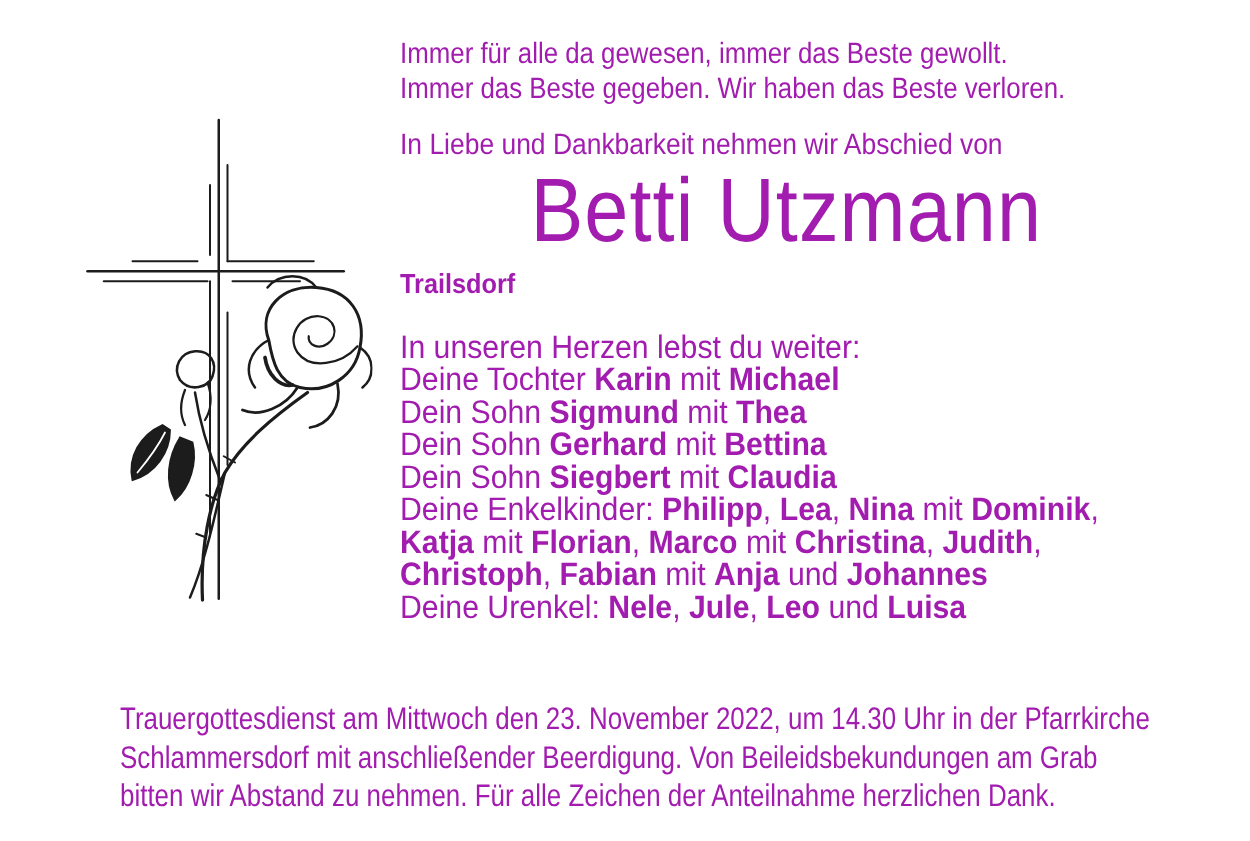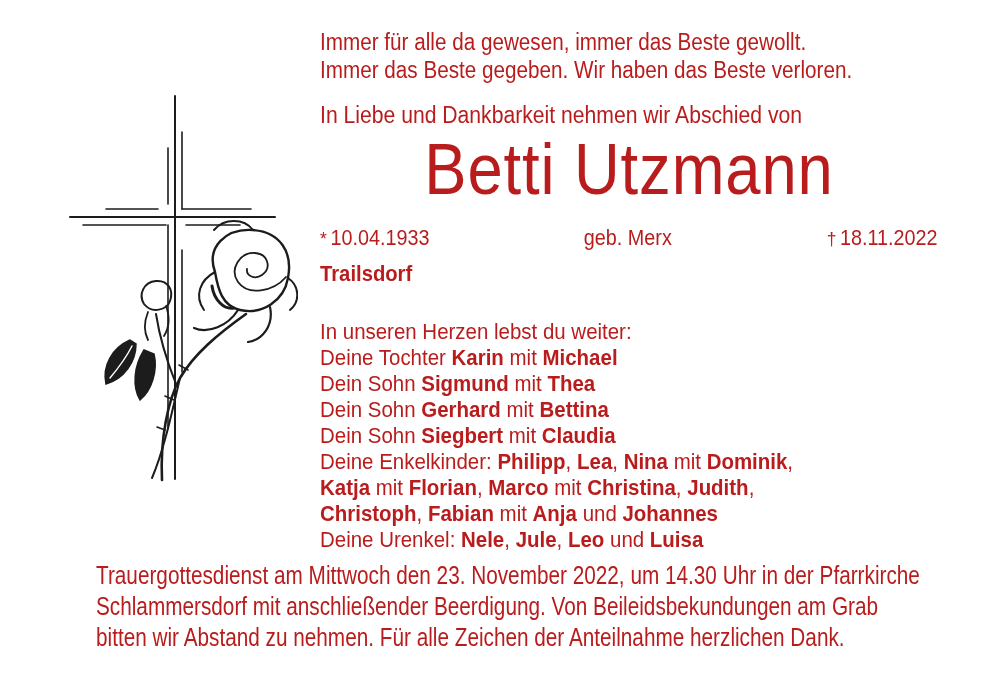--- a/index.html
+++ b/index.html
@@ -1,21 +1,21 @@
 <!DOCTYPE html>
 <html><head>
 <meta charset="utf-8">
 <style>
   html, body { margin: 0; padding: 0; background: #ffffff; }
   .sheet {
     position: relative;
     width: 1000px;
     height: 673px;
     background: #ffffff;
-    color: #b91c1c;
+    color: #a21caf;
     font-family: "Liberation Sans", sans-serif;
     overflow: hidden;
   }
 
   
   .illustration {
     position: absolute;
     left: 48px;
     top: 82px;
     width: 250px;
@@ -76,22 +76,22 @@
 
   .residence {
     margin-top: 9px;
     font-weight: bold;
     font-size: 22px;
     line-height: 26px;
     transform: scaleX(0.92);
   }
 
   .memorial {
-    margin-top: 32px;
-    font-size: 22px;
+    margin-top: 24px;
+    font-size: 26px;
     line-height: 26px;
   }
   .memorial .cond-line { transform: scaleX(0.93); }
   .mem-line {
     display: block;
     white-space: nowrap;
     transform: scaleX(0.93);
     transform-origin: 0 50%;
   }
   .mem-line .bold { font-weight: bold; }
@@ -157,25 +157,20 @@
 
   <div class="right-col">
 
     <span class="cond-line epitaph-line">Immer für alle da gewesen, immer das Beste gewollt.</span>
     <span class="cond-line epitaph-line">Immer das Beste gegeben. Wir haben das Beste verloren.</span>
 
     <span class="cond-line intro-line">In Liebe und Dankbarkeit nehmen wir Abschied von</span>
 
     <div class="deceased-name">Betti Utzmann</div>
 
-    <div class="dates-row">
-      <span class="cell cell-birth"><span class="life-symbol">*</span><span>10.04.1933</span></span>
-      <span class="cell cell-maiden">geb. Merx</span>
-      <span class="cell cell-death"><span class="life-symbol">†</span><span>18.11.2022</span></span>
-    </div>
 
     <div class="cond-line residence">Trailsdorf</div>
 
     <div class="memorial">
       <span class="cond-line">In unseren Herzen lebst du weiter:</span>
       <div>
           <div class="mem-line"><span>Deine Tochter </span><span class="bold">Karin</span><span> mit </span><span class="bold">Michael</span></div>
           <div class="mem-line"><span>Dein Sohn </span><span class="bold">Sigmund</span><span> mit </span><span class="bold">Thea</span></div>
           <div class="mem-line"><span>Dein Sohn </span><span class="bold">Gerhard</span><span> mit </span><span class="bold">Bettina</span></div>
           <div class="mem-line"><span>Dein Sohn </span><span class="bold">Siegbert</span><span> mit </span><span class="bold">Claudia</span></div>

